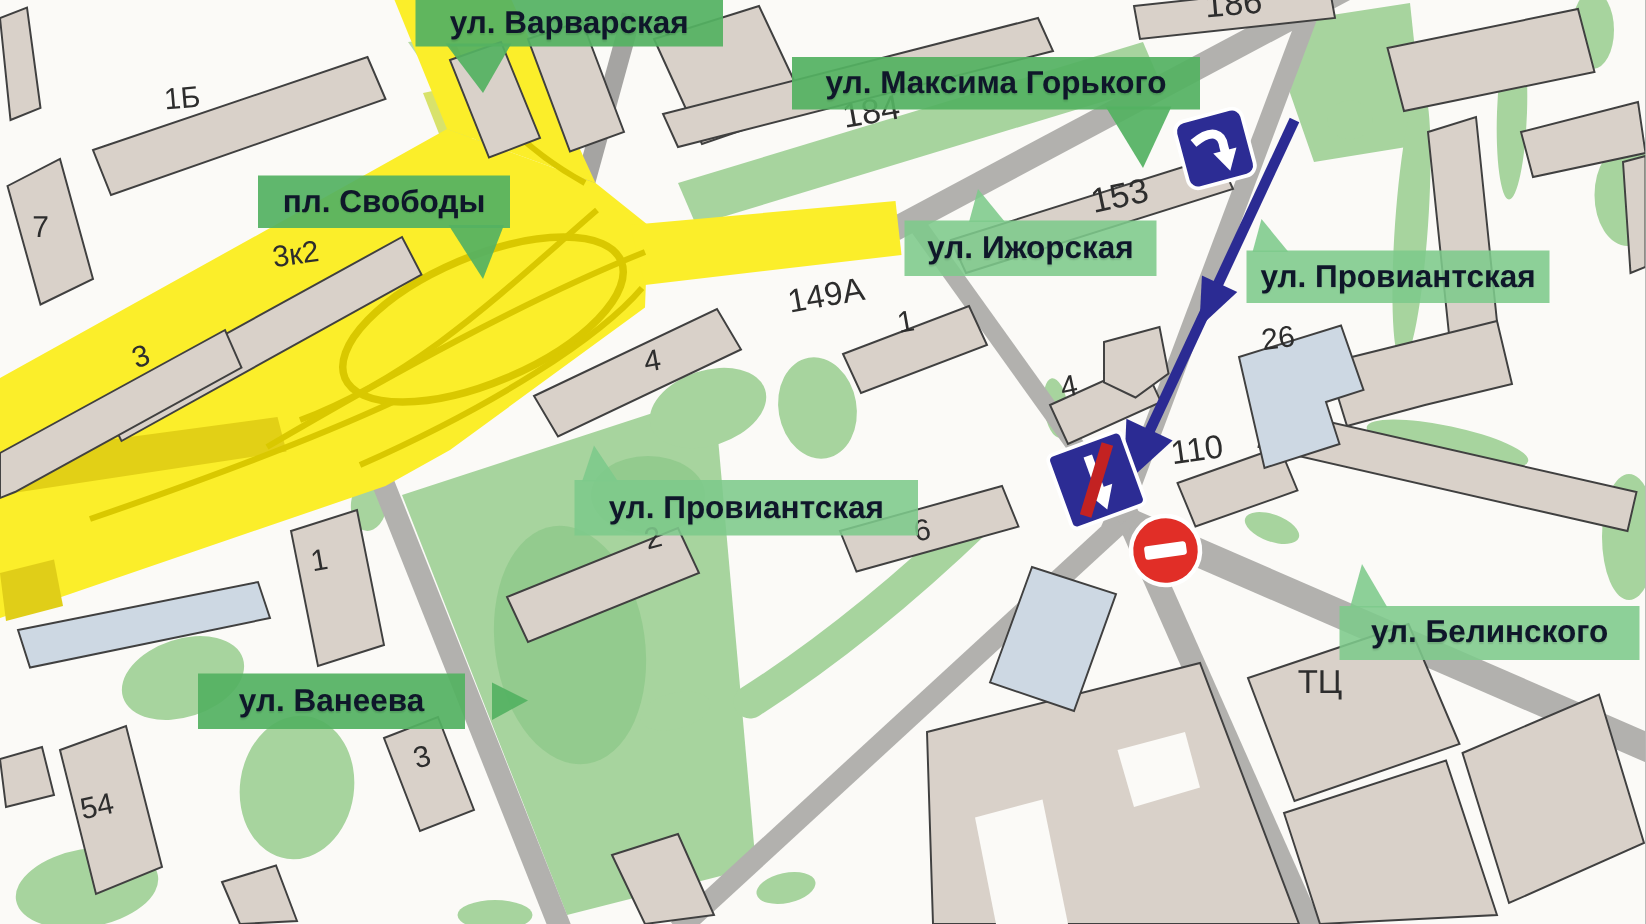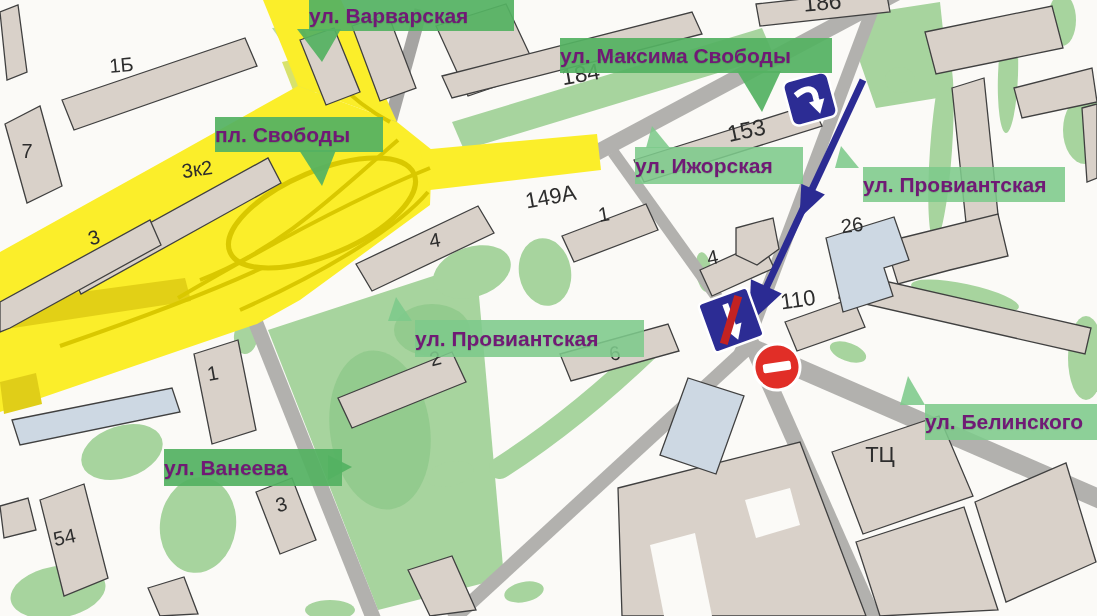--- a/index.html
+++ b/index.html
@@ -1,21 +1,21 @@
 <!DOCTYPE html>
 <html><head>
 <meta charset="utf-8">
 <style>
   html,body{margin:0;padding:0;background:#888;}
   .map{position:relative;width:1097px;height:616px;overflow:hidden;
        background:#fbfaf7;font-family:"Liberation Sans",sans-serif;}
   .map svg{position:absolute;left:0;top:0;}
-  .lbl{position:absolute;display:flex;align-items:center;justify-content:flex-start;
-       color:#701a75;font-weight:bold;font-size:21px;white-space:nowrap;
-       text-shadow:0 1px 1px rgba(0,0,0,0.12);margin-left:32px;}
+  .lbl{position:absolute;display:flex;align-items:center;justify-content:center;
+       color:#0f172a;font-weight:bold;font-size:21px;white-space:nowrap;
+       text-shadow:0 1px 1px rgba(0,0,0,0.12);}
   .lbl--solid{background:rgba(84,178,98,0.93);}
   .lbl--light{background:rgba(125,201,139,0.88);}
   .num{font-family:"Liberation Sans",sans-serif;fill:#2d2d2d;}
 </style>
 </head>
 <body>
 
 <div class="map">
   <svg id="map-svg" width="1097" height="616" viewBox="0 0 1097 616">
       <g>
@@ -160,25 +160,25 @@
         <polygon points="835,168 859,168 841,146" fill="rgba(125,201,139,0.88)"></polygon>
         <polygon points="388,321 412,321 396,297" fill="rgba(125,201,139,0.88)"></polygon>
         <polygon points="328,455 328,480 352,467" fill="rgba(84,178,98,0.93)"></polygon>
         <polygon points="900,405 925,405 908,376" fill="rgba(125,201,139,0.88)"></polygon>
       </g>
     </svg>
   <div id="labels">
       <div class="lbl lbl--solid" style="left: 277px; top: 0px; width: 205px; height: 31px;">
         <span>ул. Варварская</span>
       </div>
-      <div class="lbl lbl--solid" style="left: 183px; top: 117px; width: 168px; height: 35px;">
+      <div class="lbl lbl--solid" style="left: 172px; top: 117px; width: 168px; height: 35px;">
         <span>пл. Свободы</span>
       </div>
       <div class="lbl lbl--solid" style="left: 528px; top: 38px; width: 272px; height: 35px;">
-        <span>ул. Максима Свободы</span>
+        <span>ул. Максима Горького</span>
       </div>
       <div class="lbl lbl--light" style="left: 603px; top: 147px; width: 168px; height: 37px;">
         <span>ул. Ижорская</span>
       </div>
       <div class="lbl lbl--light" style="left: 831px; top: 167px; width: 202px; height: 35px;">
         <span>ул. Провиантская</span>
       </div>
       <div class="lbl lbl--light" style="left: 383px; top: 320px; width: 229px; height: 37px;">
         <span>ул. Провиантская</span>
       </div>

